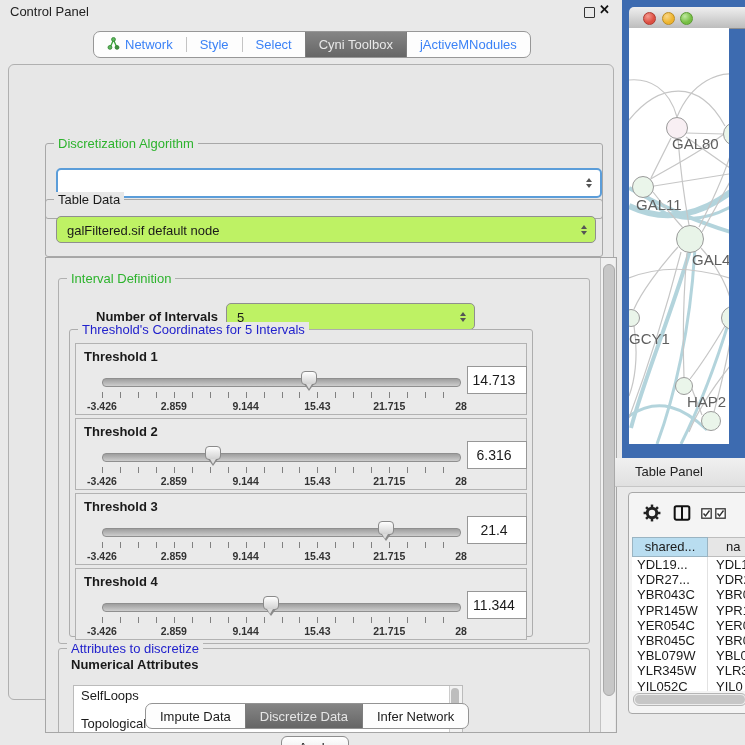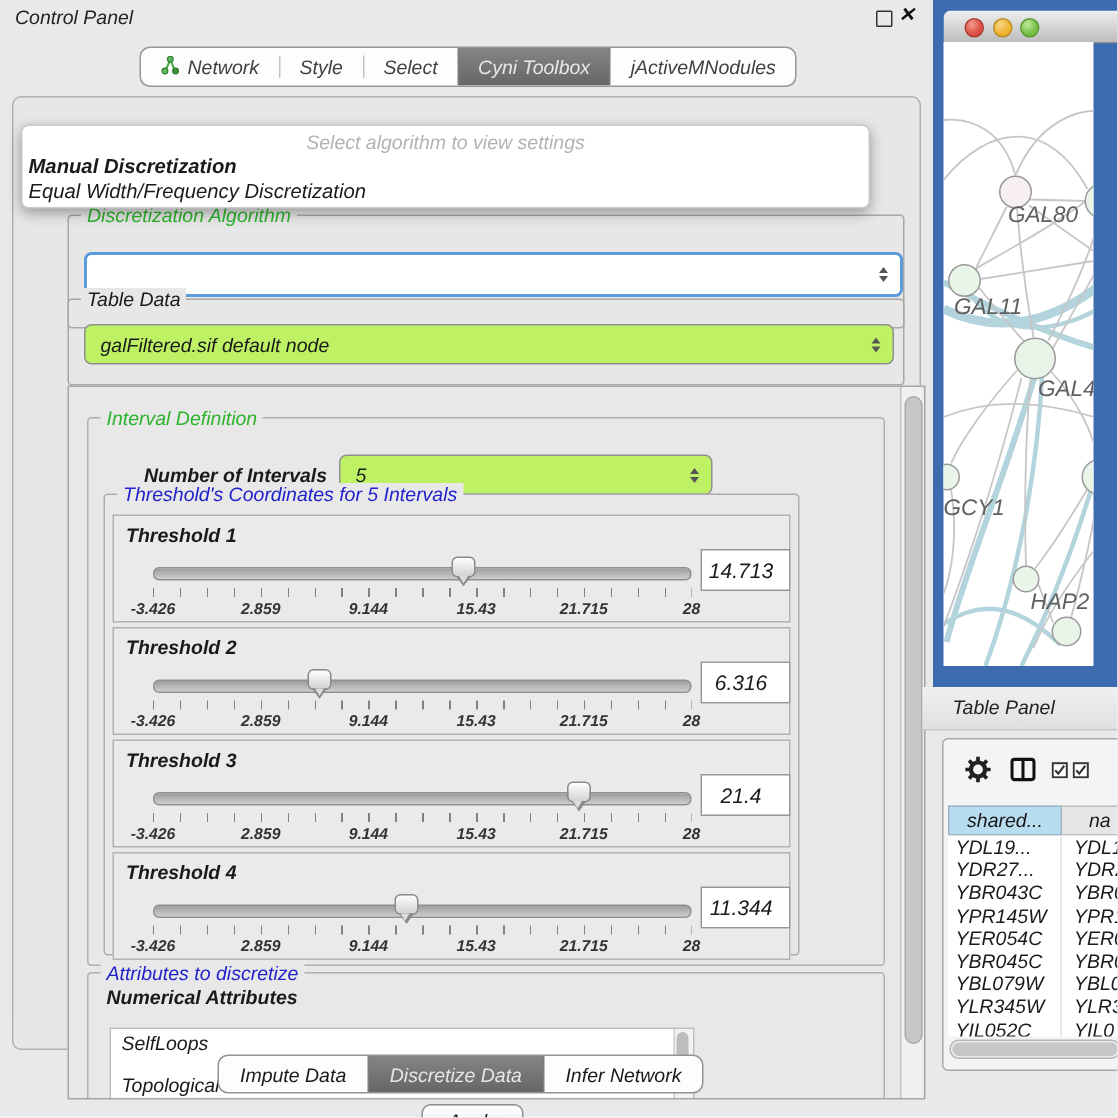--- a/index.html
+++ b/index.html
@@ -1,28 +1,28 @@
 <!DOCTYPE html>
 <html><head>
 <meta charset="utf-8">
 <style>
   html,body{margin:0;padding:0;}
   #stage{position:relative;width:745px;height:745px;background:#e9e9e9;
     font-family:"Liberation Sans",sans-serif;font-size:13px;color:#1a1a1a;overflow:hidden;}
-  .abs{position:absolute;font-style:italic;}
+  .abs{position:absolute;}
 
   
   .cp-title{left:10px;top:4px;font-size:13px;color:#222;}
   .float-ic{left:584px;top:7px;width:9px;height:9px;border:1.5px solid #333;border-radius:1px;}
   .close-ic{left:599px;top:2px;font-size:13px;font-weight:bold;color:#111;}
 
   
   .tabbar{left:93px;top:31px;height:25px;display:flex;align-items:stretch;
     background:#fdfdfd;border:1px solid #979797;border-radius:7px;overflow:hidden;}
-  .tab{display:flex;align-items:center;gap:5px;padding:0 13px;font-size:13px;color:#404040;}
+  .tab{display:flex;align-items:center;gap:5px;padding:0 13px;font-size:13px;color:#3b82f6;}
   .tab.sel{background:linear-gradient(#858585,#666);color:#e8e8e8;border-left:1px solid #7d7d7d;border-right:1px solid #7d7d7d;}
   .tabsep{width:1px;background:#c4c4c4;margin:5px 0;}
 
   
   .mainpanel{left:8px;top:64px;width:604px;height:634px;background:#e7e7e7;
     border:1px solid #b0b0b0;border-radius:6px;}
   .group{position:absolute;border:1px solid #a8a8a8;border-radius:3px;}
   .gtitle{position:absolute;top:-8px;left:8px;background:#e7e7e7;padding:0 4px;font-size:13px;}
   .green{color:#2db32d;} .blue{color:#2222cc;}
 
@@ -283,25 +283,20 @@
         <span>Impute Data</span>
       </div>
     <div class="btab sel">
         <span>Discretize Data</span>
       </div>
     <div class="btab">
         <span>Infer Network</span>
       </div>
   </div>
 
-  <div class="abs popup">
-    <div class="pop-ph">Select algorithm to view settings</div>
-    <div class="pop-o1">Manual Discretization</div>
-    <div class="pop-o2">Equal Width/Frequency Discretization</div>
-  </div>
 
   <div class="abs netframe">
     <div class="mactitle">
       <div class="light l-red"></div>
       <div class="light l-yel"></div>
       <div class="light l-grn"></div>
     </div>
     <div class="canvas">
       <svg width="116" height="416" style="position:absolute;left:0;top:0;">
         <g stroke="#a6cdd7" fill="none" opacity="0.85">

